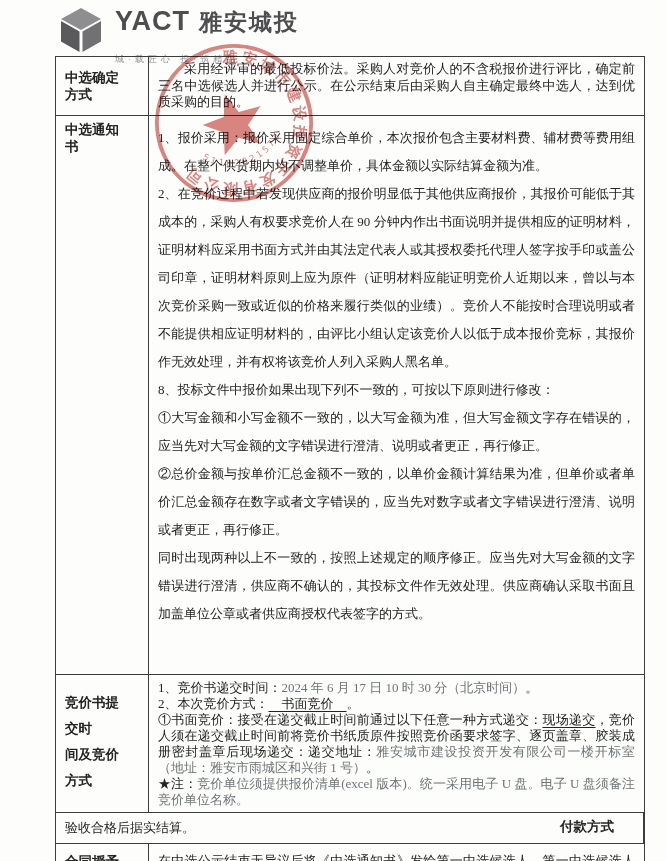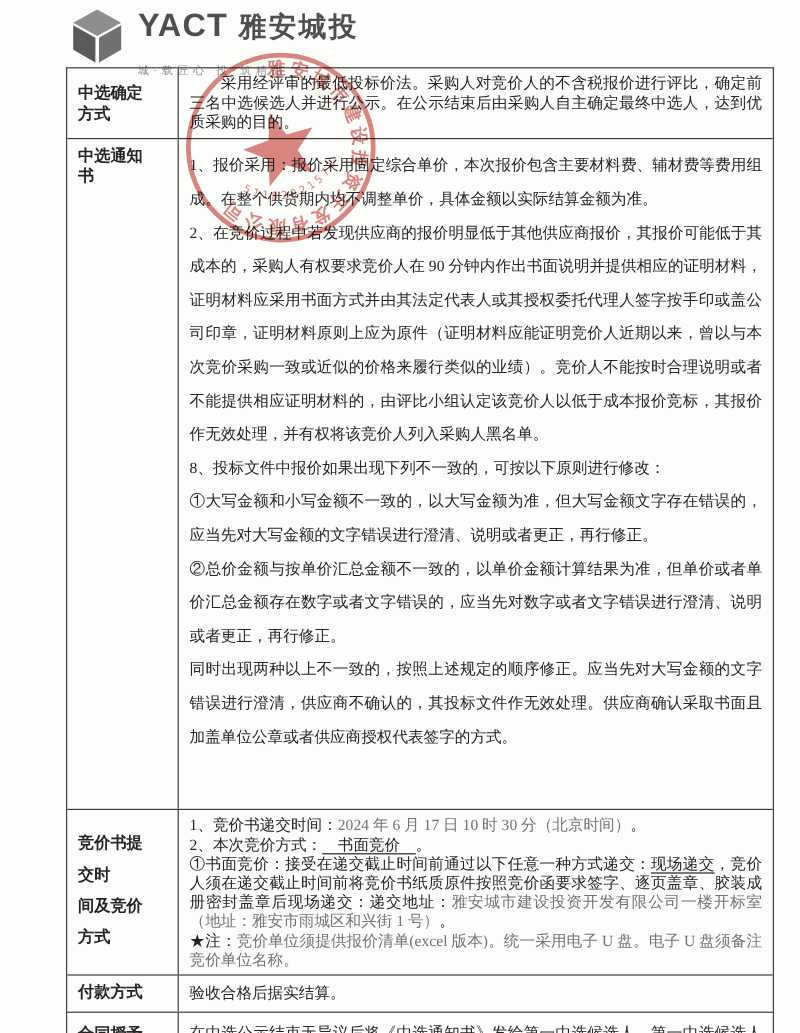--- a/index.html
+++ b/index.html
@@ -110,25 +110,25 @@
           <div>间及竞价方式</div>
         </div>
       <div class="cell content">
           <p class="">1、竞价书递交时间：<span class="lt">2024 年 6 月 17 日 10 时 30 分（北京时间）</span>。</p>
           <p class="">2、本次竞价方式：<span class="u">　书面竞价　</span>。</p>
           <p class="">①书面竞价：接受在递交截止时间前通过以下任意一种方式递交：<span class="u">现场递交</span>，竞价人须在递交截止时间前将竞价书纸质原件按照竞价函要求签字、逐页盖章、胶装成册密封盖章后现场递交：递交地址：<span class="lt">雅安城市建设投资开发有限公司一楼开标室（地址：雅安市雨城区和兴街 1 号）</span>。</p>
           <p class="">★注：<span class="lt">竞价单位须提供报价清单(excel 版本)。统一采用电子 U 盘。电子 U 盘须备注竞价单位名称。</span></p>
         </div>
     </div>
     <div class="row r4">
+      <div class="cell content">
+          <p class="">验收合格后据实结算。</p>
+        </div>
       <div class="cell label">
           <div>付款方式</div>
-        </div>
-      <div class="cell content">
-          <p class="">验收合格后据实结算。</p>
         </div>
     </div>
     <div class="row r5">
       <div class="cell label">
           <div>合同授予</div>
         </div>
       <div class="cell content">
           <p class="">在中选公示结束无异议后将《中选通知书》发给第一中选候选人。第一中选候选人在收</p>
         </div>
     </div>

